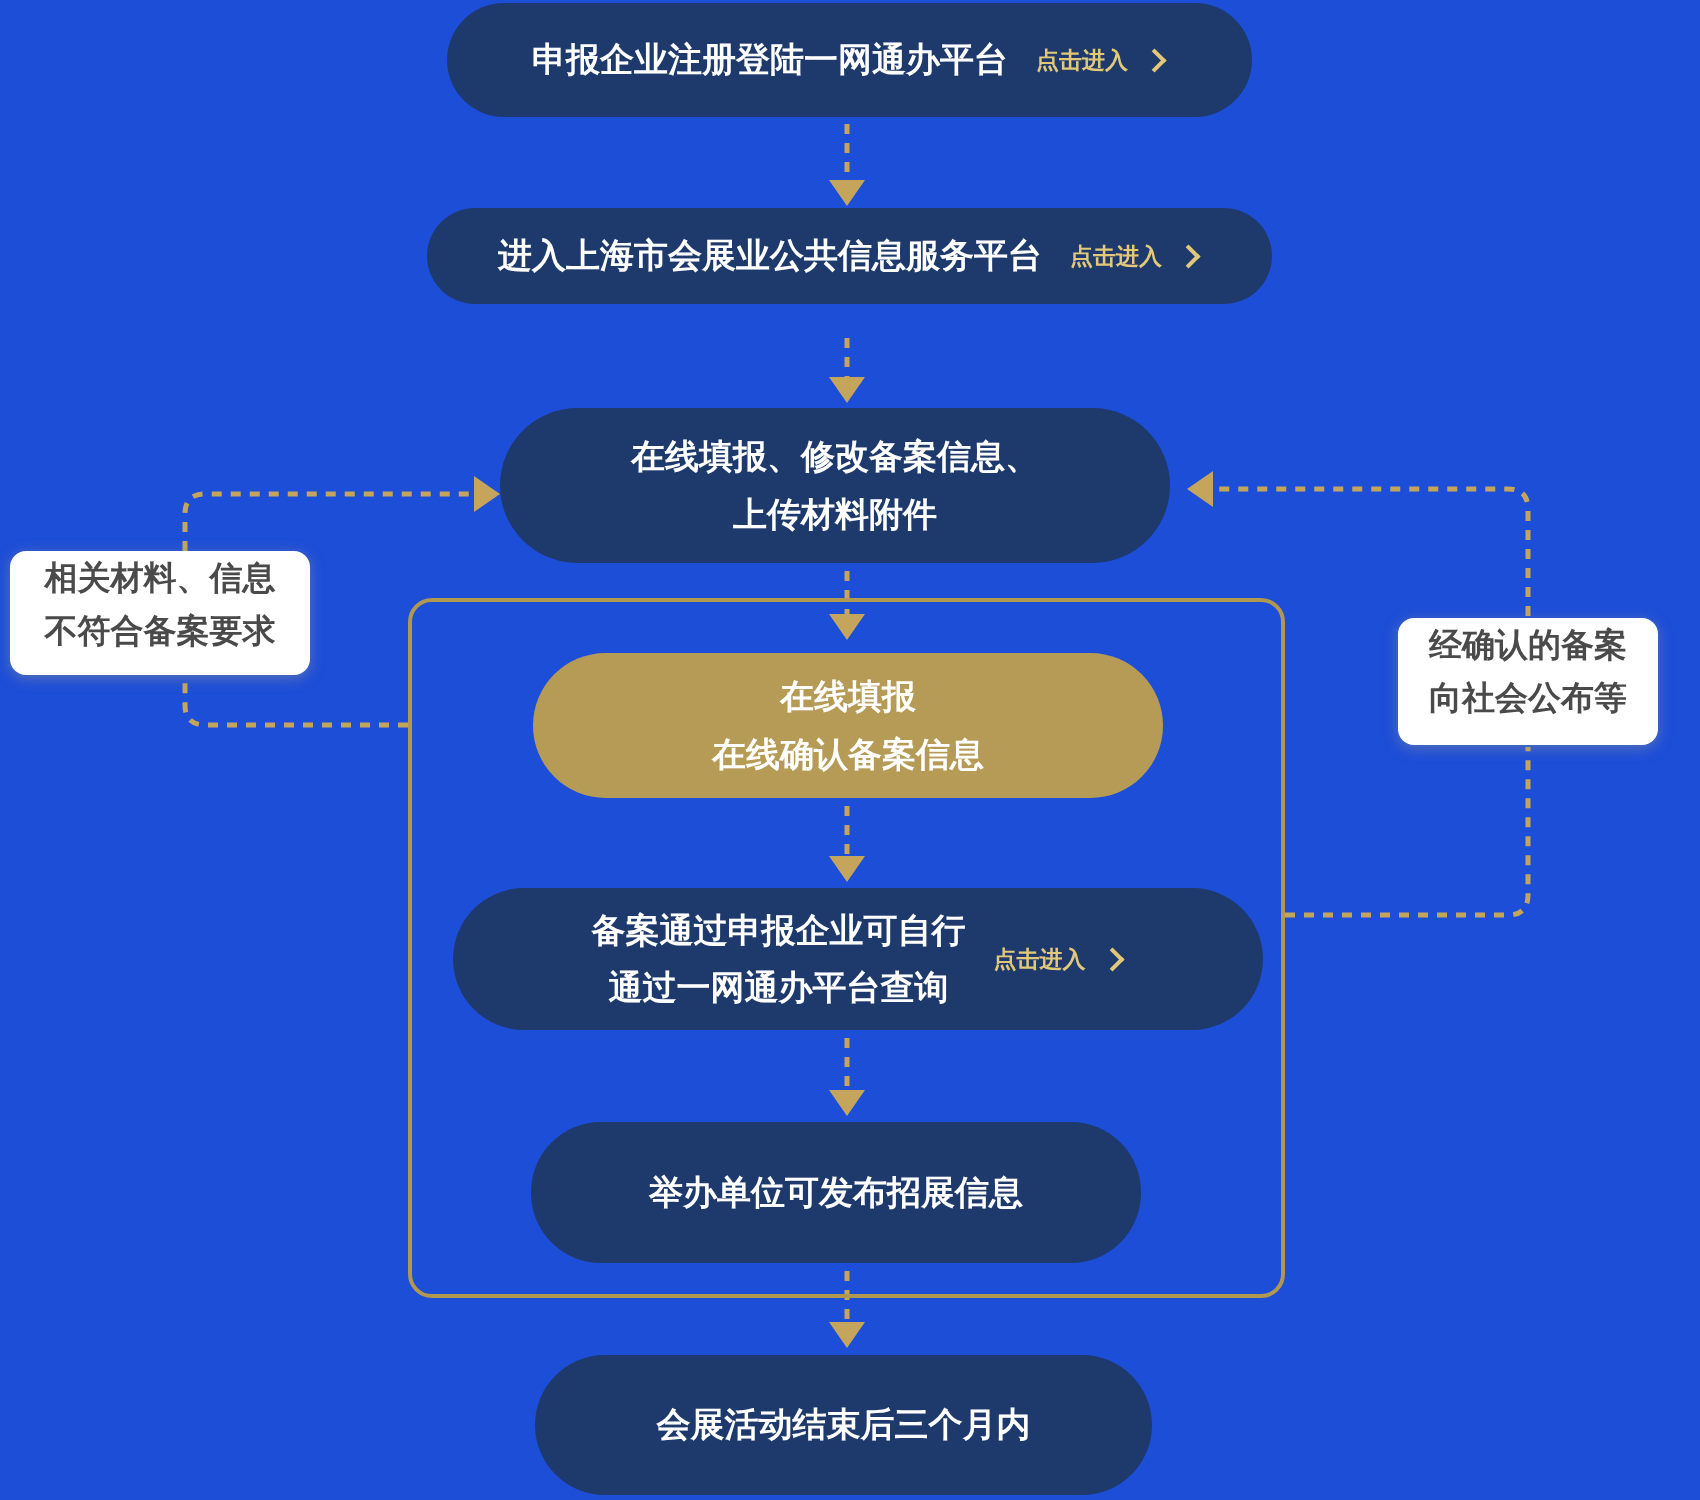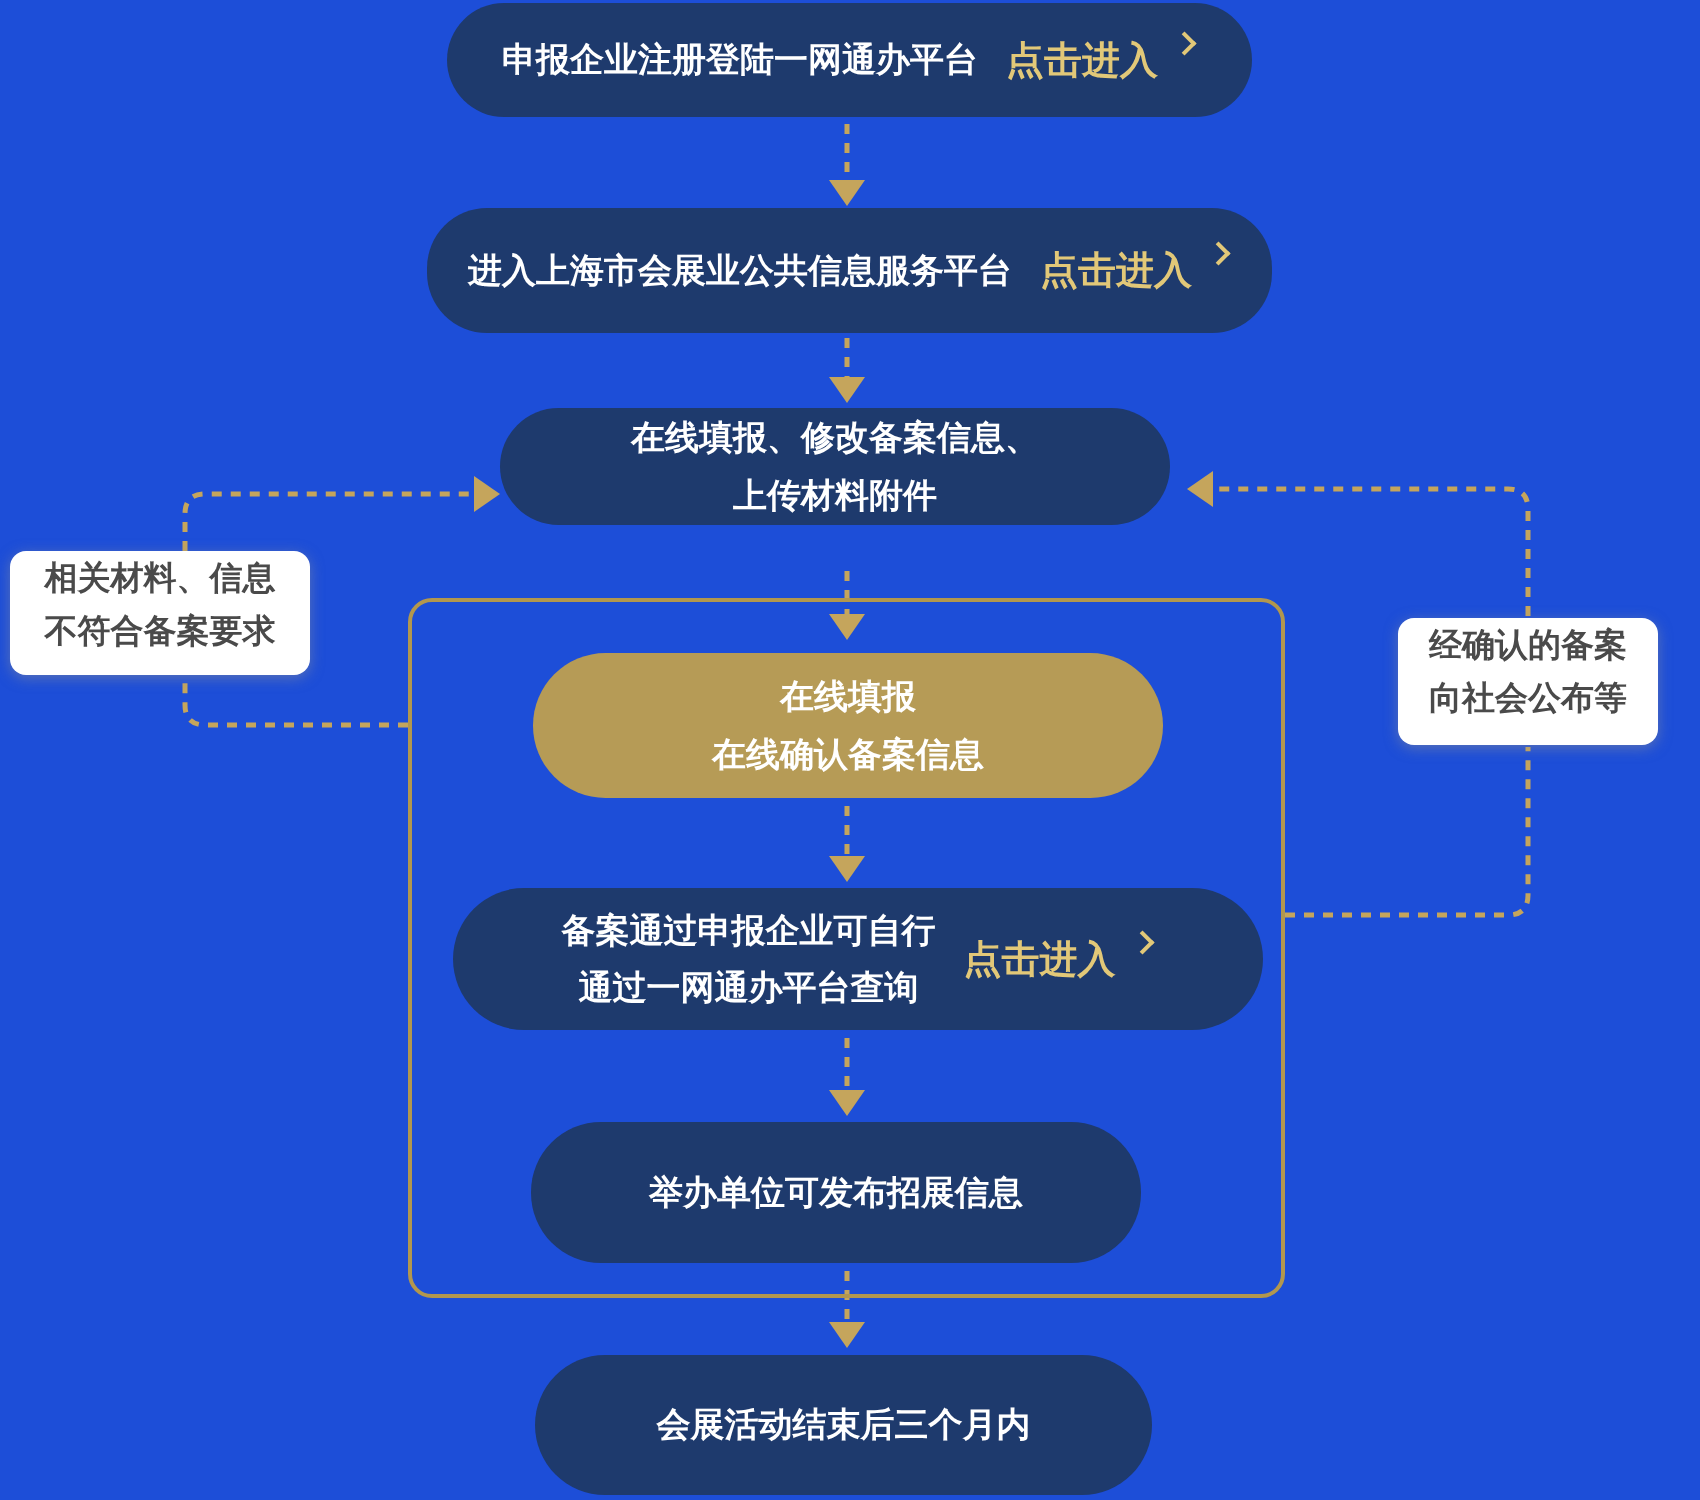--- a/index.html
+++ b/index.html
@@ -24,22 +24,22 @@
     border:4px solid var(--frame);border-radius:24px;box-sizing:border-box;
   }
   .node{
     position:absolute;display:flex;align-items:center;justify-content:center;
     color:#ffffff;font-weight:700;font-size:34px;box-sizing:border-box;
   }
   .navy{background:var(--navy);}
   .goldfill{background:var(--gold);}
   .stack{text-align:center;line-height:1.68;}
   .link{
-    color:var(--goldText);display:inline-flex;align-items:flex-start;
-    margin-left:28px;font-weight:700;font-size:38px;cursor:pointer;white-space:nowrap;
+    color:var(--goldText);display:inline-flex;align-items:center;
+    margin-left:28px;font-weight:700;font-size:23px;cursor:pointer;white-space:nowrap;
   }
   .chev{
     width:13px;height:13px;border-top:4px solid var(--goldText);
     border-right:4px solid var(--goldText);transform:rotate(45deg);
     display:inline-block;margin-left:18px;margin-right:4px;
   }
   .callout{
     position:absolute;background:var(--calloutBg);border-radius:16px;
     box-shadow:0 3px 14px rgba(150,150,150,.5);
     color:var(--calloutText);font-size:33px;font-weight:600;
@@ -84,29 +84,29 @@
   <div class="frame"></div>
 
   <div class="node navy" style="left:447px;top:3px;width:805px;height:114px;border-radius:57px;">
     <span>申报企业注册登陆一网通办平台</span>
     <span class="link">
       <span>点击进入</span>
       <i class="chev"></i>
     </span>
   </div>
 
-  <div class="node navy" style="left:427px;top:208px;width:845px;height:125px;border-radius:60px;">
+  <div class="node navy" style="left:427px;top:208px;width:845px;height:96px;border-radius:60px;">
     <span>进入上海市会展业公共信息服务平台</span>
     <span class="link">
       <span>点击进入</span>
       <i class="chev"></i>
     </span>
   </div>
 
-  <div class="node navy" style="left:500px;top:408px;width:670px;height:117px;border-radius:78px;">
+  <div class="node navy" style="left:500px;top:408px;width:670px;height:155px;border-radius:78px;">
     <div class="stack">
       <div>在线填报、修改备案信息、</div>
       <div>上传材料附件</div>
     </div>
   </div>
 
   <div class="node goldfill" style="left:533px;top:653px;width:630px;height:145px;border-radius:73px;">
     <div class="stack">
       <div>在线填报</div>
       <div>在线确认备案信息</div>

